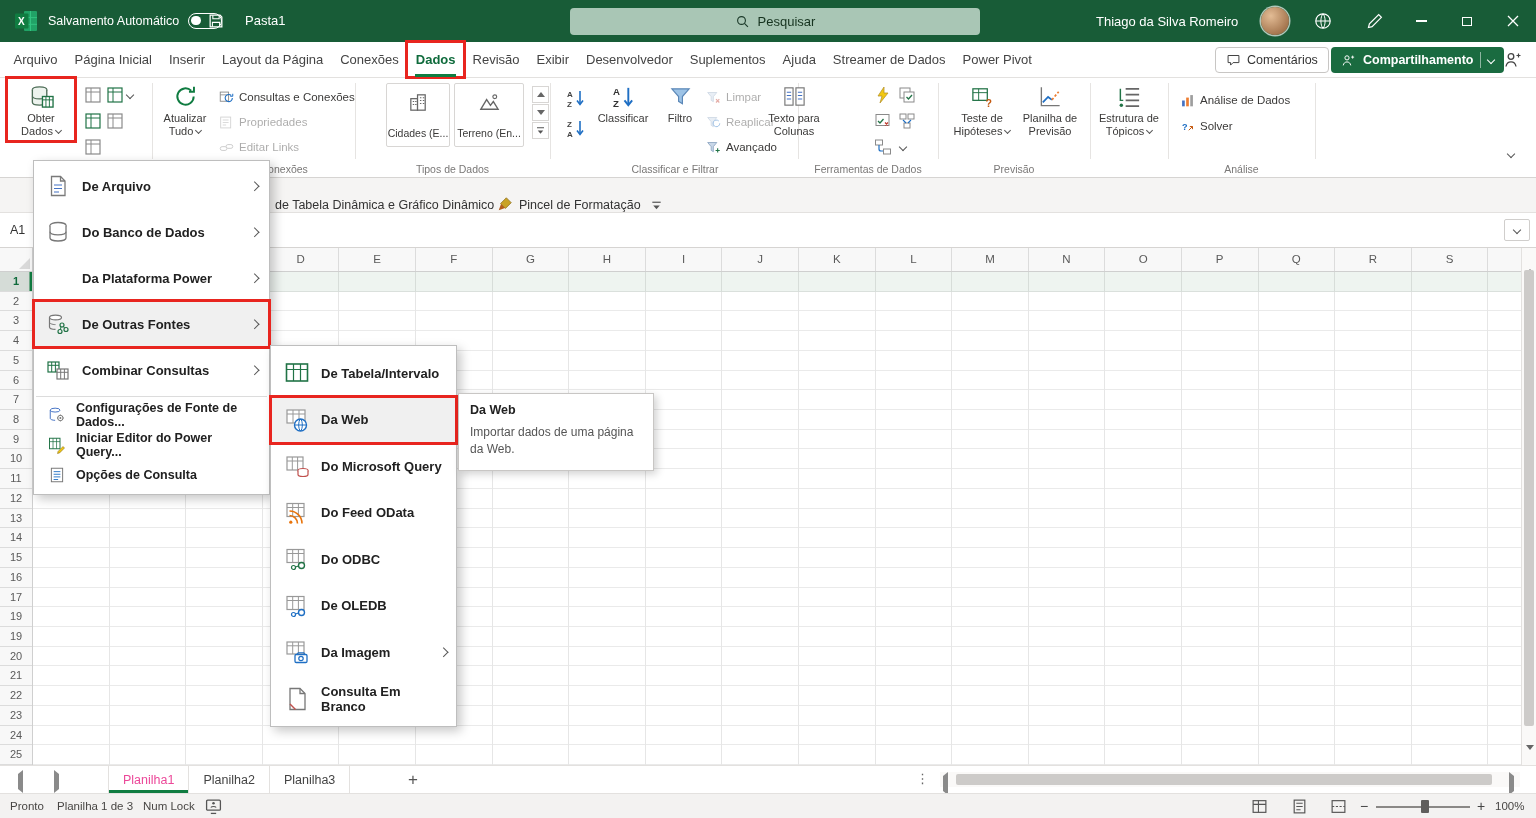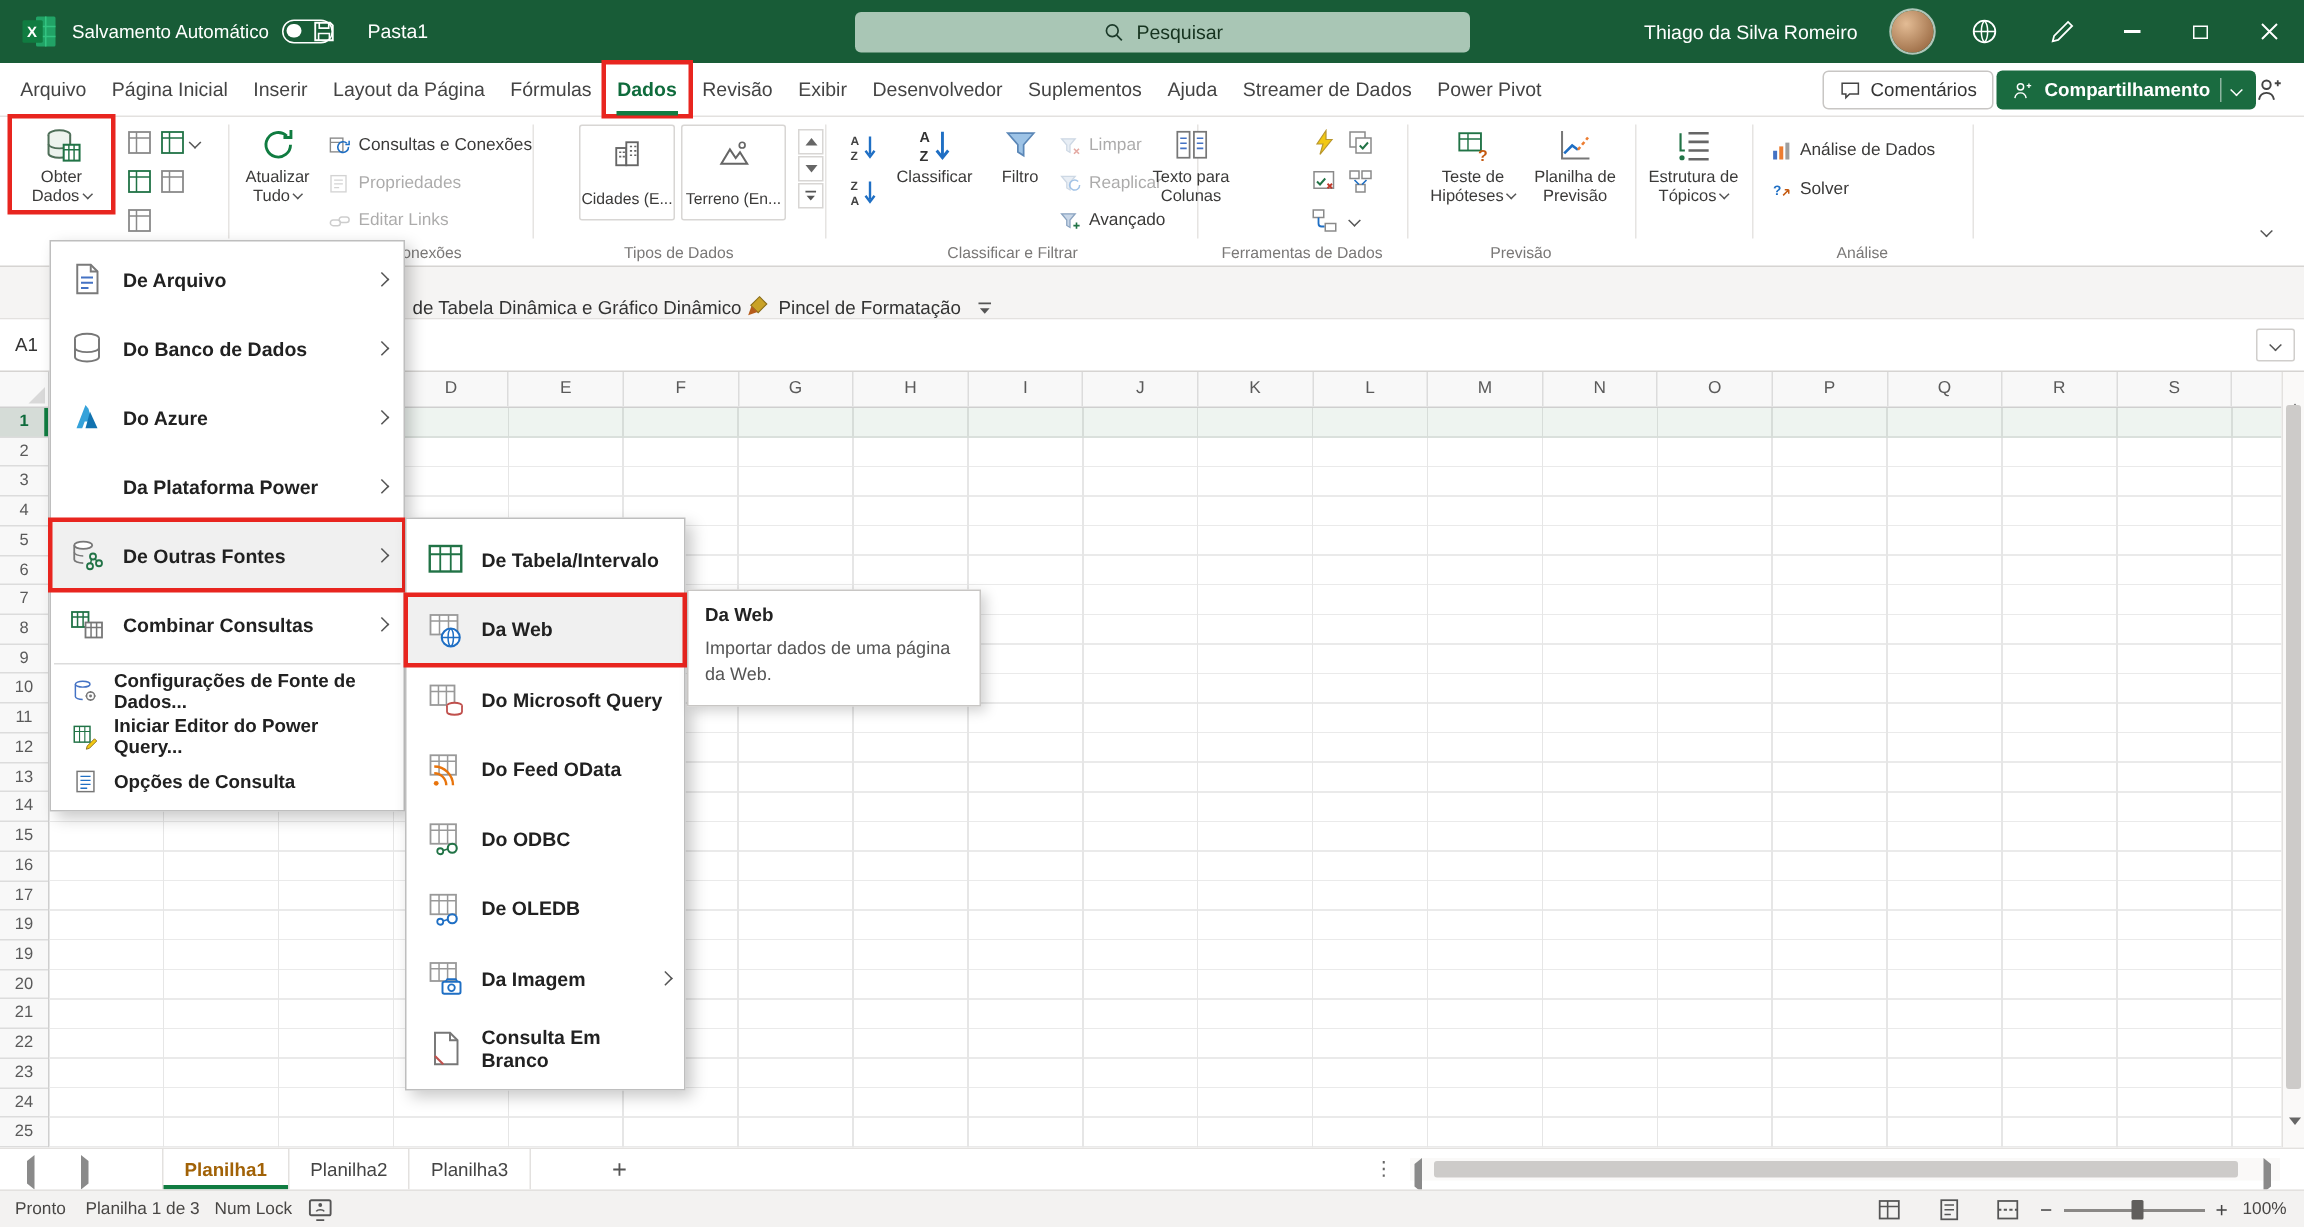--- a/index.html
+++ b/index.html
@@ -85,21 +85,21 @@
   .vscroll{position:absolute;left:1521px;top:248px;width:15px;height:517px;background:#FAF9F8;border-left:1px solid #E3E1DF}
   .vthumb{position:absolute;left:2px;top:22px;width:10px;height:456px;background:#CDCBC9;border-radius:2px}
   .vsarr{position:absolute;left:3px;width:9px;height:9px}
 
   
   .sheetbar{position:absolute;left:0;top:765px;width:100%;height:28px;background:#fff;border-top:1px solid #E3E1DF}
   .snav{position:absolute;top:8px}
   .stabs{position:absolute;left:108px;top:0;height:100%;display:flex}
   .stab{padding:0 14px;display:flex;align-items:center;font-size:12.5px;color:#444;border-right:1px solid #E3E1DF;position:relative}
   .stab:first-child{border-left:1px solid #E3E1DF}
-  .stab.active{font-weight:700;color:#a16207}
+  .stab.active{font-weight:400;color:#ec4899}
   .stab.active::after{content:"";position:absolute;left:0;right:0;bottom:0;height:3px;background:#107C41}
   .newsheet{position:absolute;left:402px;top:3px;width:22px;height:22px;display:flex;align-items:center;justify-content:center;color:#555;font-size:17px}
   .sdots{position:absolute;left:916px;top:5px;color:#666;font-size:13px}
   .hscroll{position:absolute;left:940px;top:6px;width:580px;height:15px;background:#FAF9F8}
   .hthumb{position:absolute;left:16px;top:2px;width:1482px;height:11px;background:#CDCBC9;border-radius:2px;max-width:536px}
   .hsarr{position:absolute;top:3.5px}
   .statusbar{position:absolute;left:0;top:793px;width:100%;height:25px;background:#F3F2F1;border-top:1px solid #E3E1DF;font-size:11.5px;color:#484644}
   .stitem{position:absolute;top:0;height:100%;display:flex;align-items:center;white-space:nowrap}
   .viewic{position:absolute;top:4px;width:17px;height:17px}
   .zoomtrack{position:absolute;left:1376px;top:12px;width:94px;height:2px;background:#8A8886}
@@ -190,21 +190,21 @@
         </span>
       </div>
   </div>
 
   <div class="tabrow">
     <div class="tablist">
         <div class="rtab">Arquivo</div>
         <div class="rtab">Página Inicial</div>
         <div class="rtab">Inserir</div>
         <div class="rtab">Layout da Página</div>
-        <div class="rtab">Fórmulas</div>
+        <div class="rtab">Conexões</div>
         <div class="rtab active">Dados</div>
         <div class="rtab">Revisão</div>
         <div class="rtab">Exibir</div>
         <div class="rtab">Desenvolvedor</div>
         <div class="rtab">Suplementos</div>
         <div class="rtab">Ajuda</div>
         <div class="rtab">Streamer de Dados</div>
         <div class="rtab">Power Pivot</div>
       </div>
     <div class="comments-btn">
@@ -691,30 +691,20 @@
         </div>
         <div class="mitem">
           <span class="micon">
             <svg viewBox="0 0 24 24">
               <ellipse cx="12" cy="5.5" rx="8" ry="3" fill="#fff" stroke="#777" stroke-width="1.3"></ellipse>
               <path d="M4 5.5V18c0 1.7 3.6 3 8 3s8-1.3 8-3V5.5" fill="#fff" stroke="#777" stroke-width="1.3"></path>
               <path d="M4 11.8c0 1.7 3.6 3 8 3s8-1.3 8-3" fill="none" stroke="#777" stroke-width="1.2"></path>
             </svg>
           </span>
           <span>Do Banco de Dados</span>
-          <span class="chev right"></span>
-        </div>
-        <div class="mitem">
-          <span class="micon">
-            <svg viewBox="0 0 24 24">
-              <path d="M11 4L5 19.5h3.8L10.5 15h4.8L13 6.5z" fill="#35A2DA"></path>
-              <path d="M14 8.5l5 11h-8z" fill="#1173B0"></path>
-            </svg>
-          </span>
-          <span>Do Azure</span>
           <span class="chev right"></span>
         </div>
         <div class="mitem">
           <span class="micon"></span>
           <span>Da Plataforma Power</span>
           <span class="chev right"></span>
         </div>
         <div class="mitem hl redboxed">
           <span class="micon">
             <svg viewBox="0 0 24 24">

